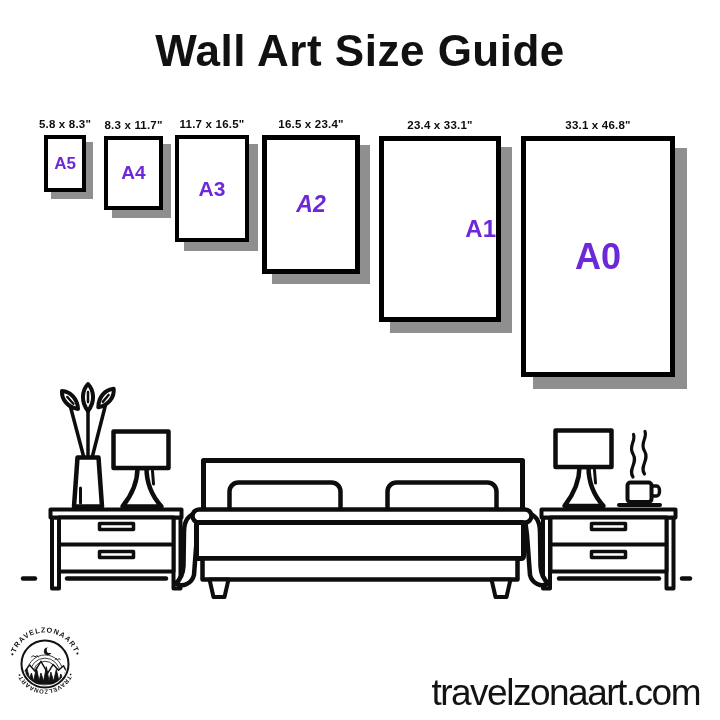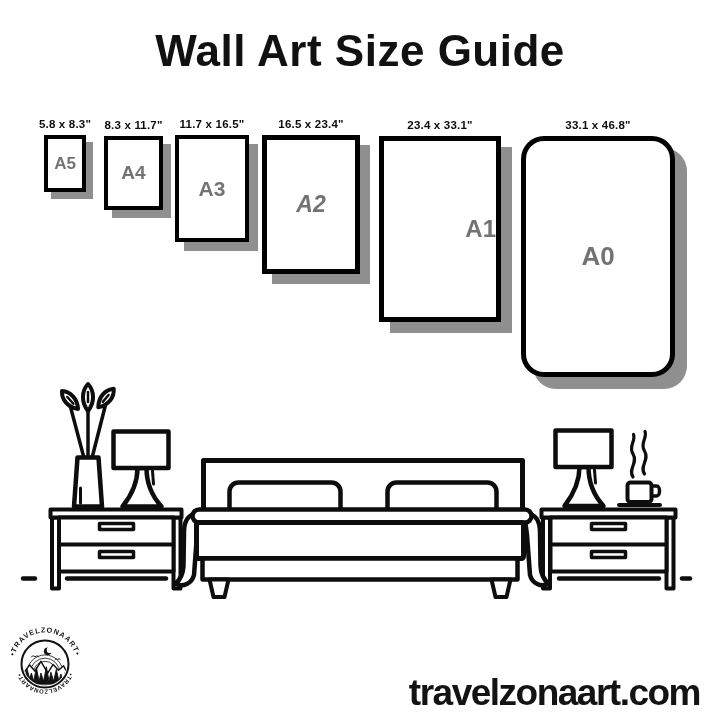--- a/index.html
+++ b/index.html
@@ -13,45 +13,45 @@
     position:absolute; top:27px; left:0; width:720px; text-align:center;
     font-size:44px; font-weight:bold; letter-spacing:.5px; line-height:1.1;
     color:var(--ink,#111); margin:0;
   }
   
   .size-item { position:absolute; box-sizing:border-box; }
   .paper {
     box-sizing:border-box; width:100%; height:100%;
     background:#fff; border:4px solid #000;
     display:flex; align-items:center; justify-content:center;
-    font-weight:bold; color:#737373;
+    font-weight:bold; color:#6d28d9;
   }
   .dims {
     position:absolute; bottom:calc(100% + 5px); left:50%;
     transform:translateX(-50%); white-space:nowrap;
     font-size:11.5px; font-weight:bold; letter-spacing:.2px; color:#0c0c0c;
   }
   .size-a5 { left:44px;  top:135px; width:42px;  height:57px;  }
   .size-a5 .paper { font-size:17px; box-shadow:7px 7px 0 var(--shadow,#8f8f8f); }
   .size-a4 { left:104px; top:136px; width:59px;  height:74px;  }
   .size-a4 .paper { font-size:19px; box-shadow:8px 8px 0 var(--shadow,#8f8f8f);text-align:center; }
   .size-a3 { left:175px; top:135px; width:74px;  height:107px; }
   .size-a3 .paper { font-size:21px; box-shadow:9px 9px 0 var(--shadow,#8f8f8f); }
   .size-a2 { left:262px; top:135px; width:98px;  height:139px; }
   .size-a2 .paper { font-size:23px; border-width:5px; box-shadow:10px 10px 0 var(--shadow,#8f8f8f);font-style:italic; }
   .size-a1 { left:379px; top:136px; width:122px; height:186px; }
   .size-a1 .paper { font-size:24px; border-width:5px; box-shadow:11px 11px 0 var(--shadow,#8f8f8f);justify-content:flex-end; }
   .size-a0 { left:521px; top:136px; width:154px; height:241px; }
-  .size-a0 .paper { font-size:26px; border-width:5px; box-shadow:12px 12px 0 var(--shadow,#8f8f8f);border-radius:23px; }
+  .size-a0 .paper { font-size:36px; border-width:5px; box-shadow:12px 12px 0 var(--shadow,#8f8f8f); }
 
   .scene { position:absolute; left:0; top:380px; width:720px; height:232px; color:#0d0d0d; }
   .logo  { position:absolute; left:7px; top:626px; width:76px; height:76px; color:#121212; }
   .website {
     position:absolute; top:672px; right:20px;
-    font-size:37px; font-weight:bold; letter-spacing:-1.5px; color:#131313;
+    font-size:37px; font-weight:normal; letter-spacing:-1.5px; color:#131313;
   }
 </style>
 </head>
 <body>
 
 <div class="stage">
 
   <h1 class="title">Wall Art Size Guide</h1>
 
   <div class="size-item size-a5">

